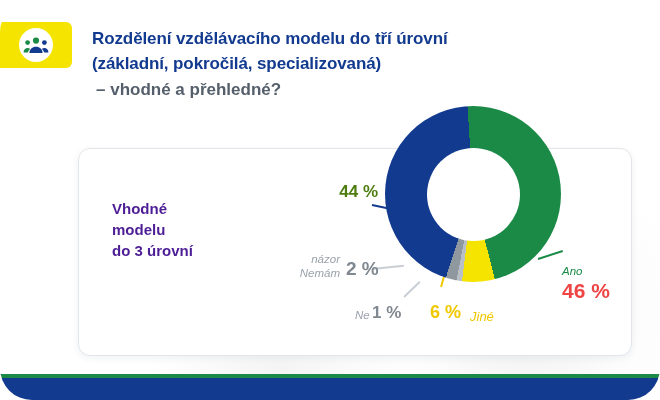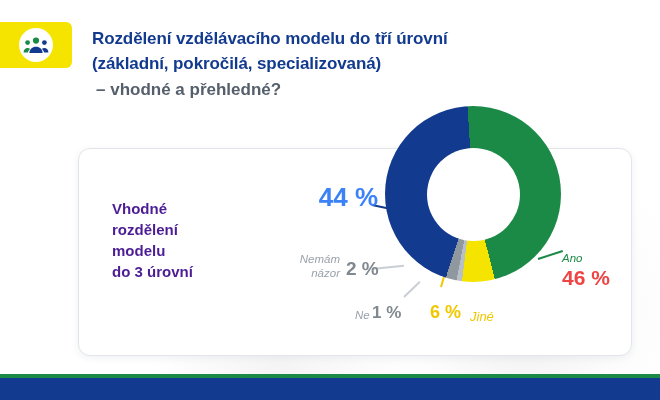--- a/index.html
+++ b/index.html
@@ -13,20 +13,21 @@
     font-family: "Liberation Sans", sans-serif;
     overflow: hidden;
     position: relative;
   }
   #stage {
     position: relative;
     width: 660px;
     height: 400px;
     background: #ffffff;
     overflow: hidden;
+    border-radius: 32px;
   }
   
   .bg-wash {
     position: absolute;
     right: 0;
     bottom: 20px;
     width: 300px;
     height: 230px;
     background: radial-gradient(ellipse at 55% 70%, rgba(200,200,200,0.30) 0%, rgba(230,230,230,0.12) 45%, rgba(255,255,255,0) 72%);
     pointer-events: none;
@@ -148,21 +149,21 @@
     font-weight: bold;
   }
 
   .lbl-spise {
     left: 282px;
     top: 180px;
     text-align: right;
     width: 96px;
   }
   .lbl-spise .name { color: #123a8f; display: block; }
-  .lbl-spise .val { color: #3b82f6; font-size: 26px; display: block; margin-top: 2px; }
+  .lbl-spise .val { color: #4d7c0f; font-size: 17px; display: block; margin-top: 2px; }
 
   .lbl-nemam {
     left: 258px;
     top: 252px;
     text-align: right;
     width: 82px;
     color: #9aa2ab;
   }
   .lbl-nemam .name { color: #9aa2ab; display: block; line-height: 14px; }
   .lbl-nemam-val {
@@ -206,21 +207,21 @@
     font-size: 13px;
     font-style: italic;
     color: #f0c800;
   }
 
   .lbl-ano {
     position: absolute;
     left: 562px;
     top: 252px;
   }
-  .lbl-ano .name { color: #1a8a46; font-style: italic; font-size: 11.5px; display: block; }
+  .lbl-ano .name { color: #1a8a46; font-style: italic; font-size: 11.5px; display: block; margin-top: 13px; }
   .lbl-ano .val { color: #ef4444; font-size: 21px; font-weight: bold; display: block; margin-top: 2px; }
 
   
   .leader {
     position: absolute;
     background: #c9ced4;
   }
 
   
   .bottom-bar {
@@ -264,21 +265,20 @@
   <div class="headline">
     <div class="l1">Rozdělení vzdělávacího modelu do tří úrovní</div>
     <div class="l2">(základní, pokročilá, specializovaná)</div>
     <div class="l3">– vhodné a přehledné?</div>
   </div>
 
   <div class="card"></div>
 
   <div class="card-title">
     <div>Vhodné</div>
-    <div>rozdělení</div>
     <div>modelu</div>
     <div>do 3 úrovní</div>
   </div>
 
   <div class="leader" style="left:372px; top:204px; width:34px; height:2px; transform:rotate(12deg); transform-origin:left center; background:#123a8f;"></div>
   <div class="leader" style="left:372px; top:268px; width:32px; height:2px; transform:rotate(-6deg); transform-origin:left center;"></div>
   <div class="leader" style="left:404px; top:296px; width:22px; height:2px; transform:rotate(-44deg); transform-origin:left center;"></div>
   <div class="leader" style="left:441px; top:286px; width:18px; height:2px; transform:rotate(-74deg); transform-origin:left center; background:#f0c800;"></div>
   <div class="leader" style="left:538px; top:258px; width:26px; height:2px; transform:rotate(-18deg); transform-origin:left center; background:#1a8a46;"></div>
 
@@ -291,22 +291,22 @@
             #123a8f 198.0deg 356.4deg,
             #1a8a46 356.4deg 360deg);"></div>
     <div class="donut-hole"></div>
   </div>
 
   <div class="lbl lbl-spise">
     <span class="val">44 %</span>
   </div>
 
   <div class="lbl lbl-nemam">
+    <span class="name">názor</span>
     <span class="name">Nemám</span>
-    <span class="name">názor</span>
   </div>
   <div class="lbl-nemam-val">2 %</div>
 
   <div class="lbl-ne">Ne</div>
   <div class="lbl-ne-val">1 %</div>
 
   <div class="lbl-jine-val">6 %</div>
   <div class="lbl-jine">Jiné</div>
 
   <div class="lbl lbl-ano">

